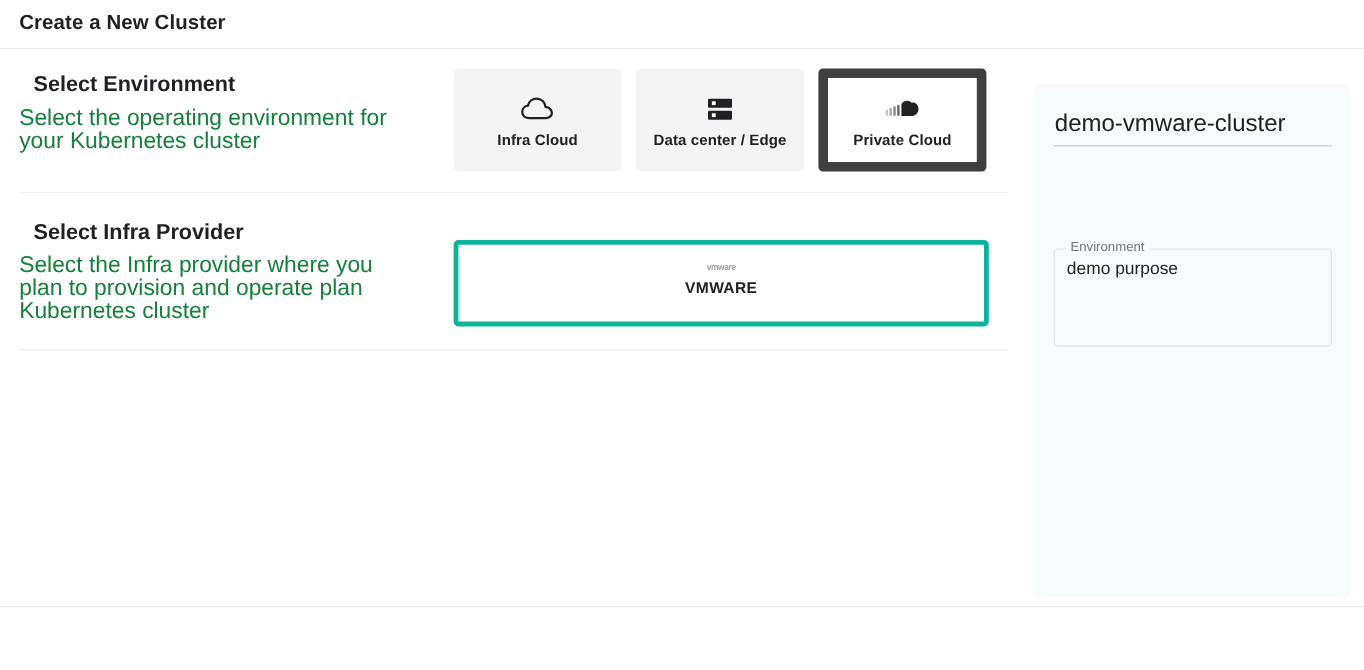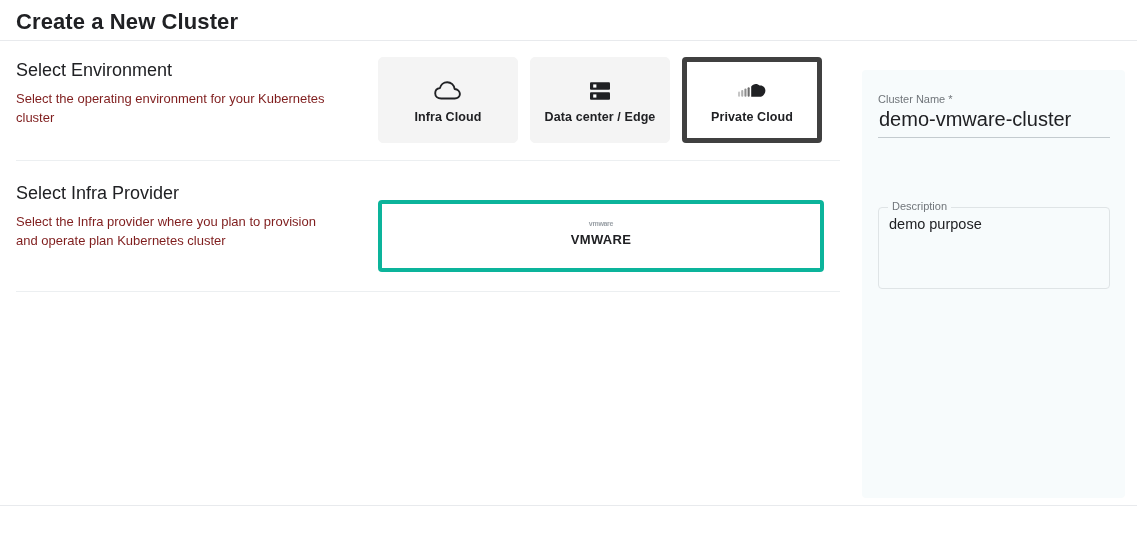--- a/index.html
+++ b/index.html
@@ -19,21 +19,21 @@
 
   
   .header {
     position: absolute; left: 0; top: 0;
     width: 1137px; height: 41px;
     background: #ffffff;
     border-bottom: 1px solid #e8eaed;
   }
   .header-title {
     position: absolute; left: 16px; top: 9px;
-    font-size: 22px; font-weight: bold; color: #202124;
+    font-size: 17px; font-weight: bold; color: #202124;
     letter-spacing: 0.1px;
   }
 
   
   .body-area {
     position: absolute; left: 0; top: 41px;
     width: 1137px; height: 464px;
     background: #ffffff;
   }
 
@@ -52,27 +52,27 @@
     align-items: flex-start;
   }
   .section-text {
     width: 362px;
     padding-top: 4px;
     flex: none;
   }
   .section-title {
     font-size: 18px;
     color: #202124;
-    font-weight: normal;
-    margin: 0 0 8px 0;
+    font-weight: bold;
+    margin: 0 0 8px 12px;
     line-height: 22px;
   }
   .section-desc {
-    font-size: 13px;
-    color: #7f1d1d;
+    font-size: 19px;
+    color: #15803d;
     line-height: 19px;
     width: 322px;
   }
   .divider {
     height: 1px;
     background: #eceff1;
     margin: 0 16px;
   }
 
   
@@ -88,21 +88,21 @@
     background: #f4f4f4;
     border: 1px solid #f4f4f4;
     display: flex;
     flex-direction: column;
     align-items: center;
     justify-content: center;
     cursor: pointer;
   }
   .env-card.selected {
     background: #ffffff;
-    border: 5px solid #404040;
+    border: 8px solid #404040;
     border-radius: 4px;
   }
   .env-icon {
     height: 30px;
     display: flex;
     align-items: center;
     justify-content: center;
     margin-bottom: 4px;
   }
   .env-label {
@@ -291,27 +291,26 @@
         </div>
       </div>
 
       <div class="divider" style="margin-top:19px;"></div>
 
     </div>
 
     <div class="side-panel">
 
       <div class="field-group">
-        <div class="field-label">Cluster Name *</div>
         <input class="field-input" type="text" value="demo-vmware-cluster" style="">
       </div>
 
       <div class="textarea-wrap">
         <div class="textarea-box"></div>
-        <div class="textarea-legend">Description</div>
+        <div class="textarea-legend">Environment</div>
         <textarea class="textarea-field" style="">demo purpose</textarea>
       </div>
 
     </div>
 
   </div>
 
   <div class="footer">
     
     

